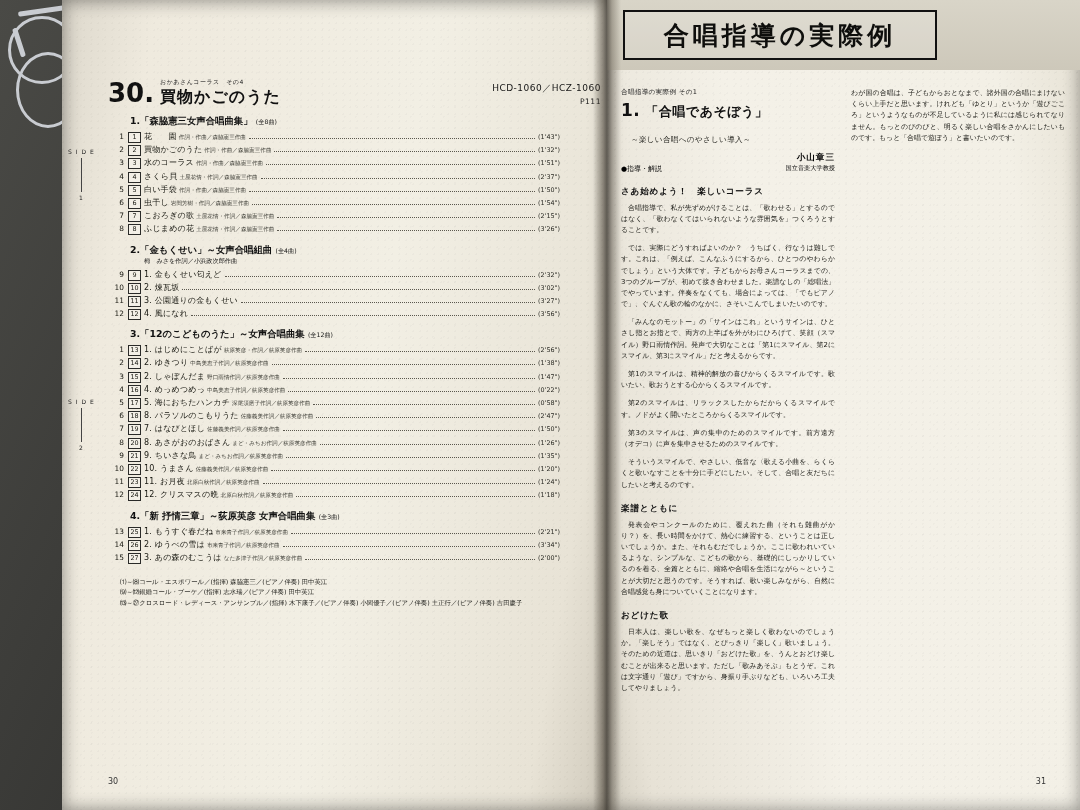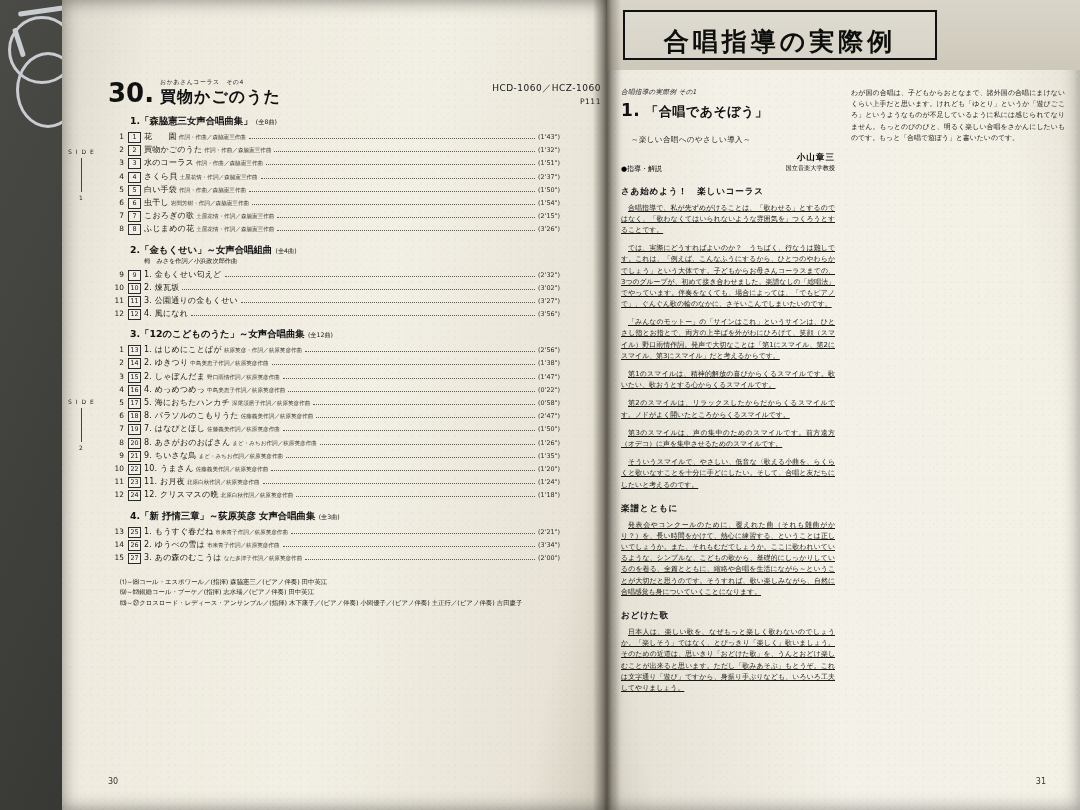--- a/index.html
+++ b/index.html
@@ -64,39 +64,39 @@
   .pg-right{position:absolute;right:34px;bottom:24px;font-size:8px;color:#333;}
 
   
   .rp-band{
     position:absolute;left:0px;top:0px;width:473px;height:70px;
     background:linear-gradient(180deg,#d9d5c8,#cdc8ba);
   }
   .rp-title-box{
     position:absolute;left:16px;top:10px;width:310px;height:46px;
     border:2.2px solid #111;background:rgba(255,255,255,.18);
-    display:flex;align-items:flex-end;justify-content:center;
+    display:flex;align-items:center;justify-content:center;
   }
   .rp-title{font-size:25px;font-weight:bold;letter-spacing:4px;color:#0e0e0c;}
 
   .rp-cols{position:absolute;left:14px;top:88px;width:448px;height:660px;display:flex;gap:16px;}
   .rp-col{width:214px;}
 
-  .rp-kicker{font-size:6.6px;color:#222;margin-bottom:3px;letter-spacing:.3px;font-style:italic;}
+  .rp-kicker{font-size:6.6px;color:#222;margin-bottom:3px;letter-spacing:.3px;}
   .rp-h1{font-size:13px;font-weight:bold;color:#111;letter-spacing:.5px;}
   .rp-h1 .num{font-size:17px;}
   .rp-h2{font-size:7.6px;color:#1d1d18;margin:14px 0 6px 10px;letter-spacing:.3px;}
   .rp-byline{display:flex;justify-content:space-between;align-items:flex-end;font-size:7px;margin-top:4px;}
   .rp-byline .who{text-align:right;line-height:1.4;}
   .rp-byline .who b{font-size:8.6px;font-weight:bold;letter-spacing:1px;}
   .rp-byline .who span{font-size:6.2px;}
 
   .sub-h{font-size:8.6px;font-weight:bold;color:#111;margin:12px 0 5px 0;letter-spacing:.8px;}
   .para{font-size:6.9px;line-height:1.62;color:#1b1b16;text-align:justify;margin-bottom:7px;}
-  .para.indent{text-indent:7px;text-decoration:underline;}
+  .para.indent{text-indent:7px;}
 
   .rcol-para{font-size:6.9px;line-height:1.62;color:#1b1b16;text-align:justify;margin-bottom:7px;}
 
   
   .speck{position:absolute;inset:0;pointer-events:none;
     background:
       radial-gradient(circle at 20% 30%, rgba(0,0,0,.025) 0 1px, transparent 1px),
       radial-gradient(circle at 70% 60%, rgba(0,0,0,.02) 0 1px, transparent 1px);
     background-size:7px 7px, 11px 11px;}
 </style>

